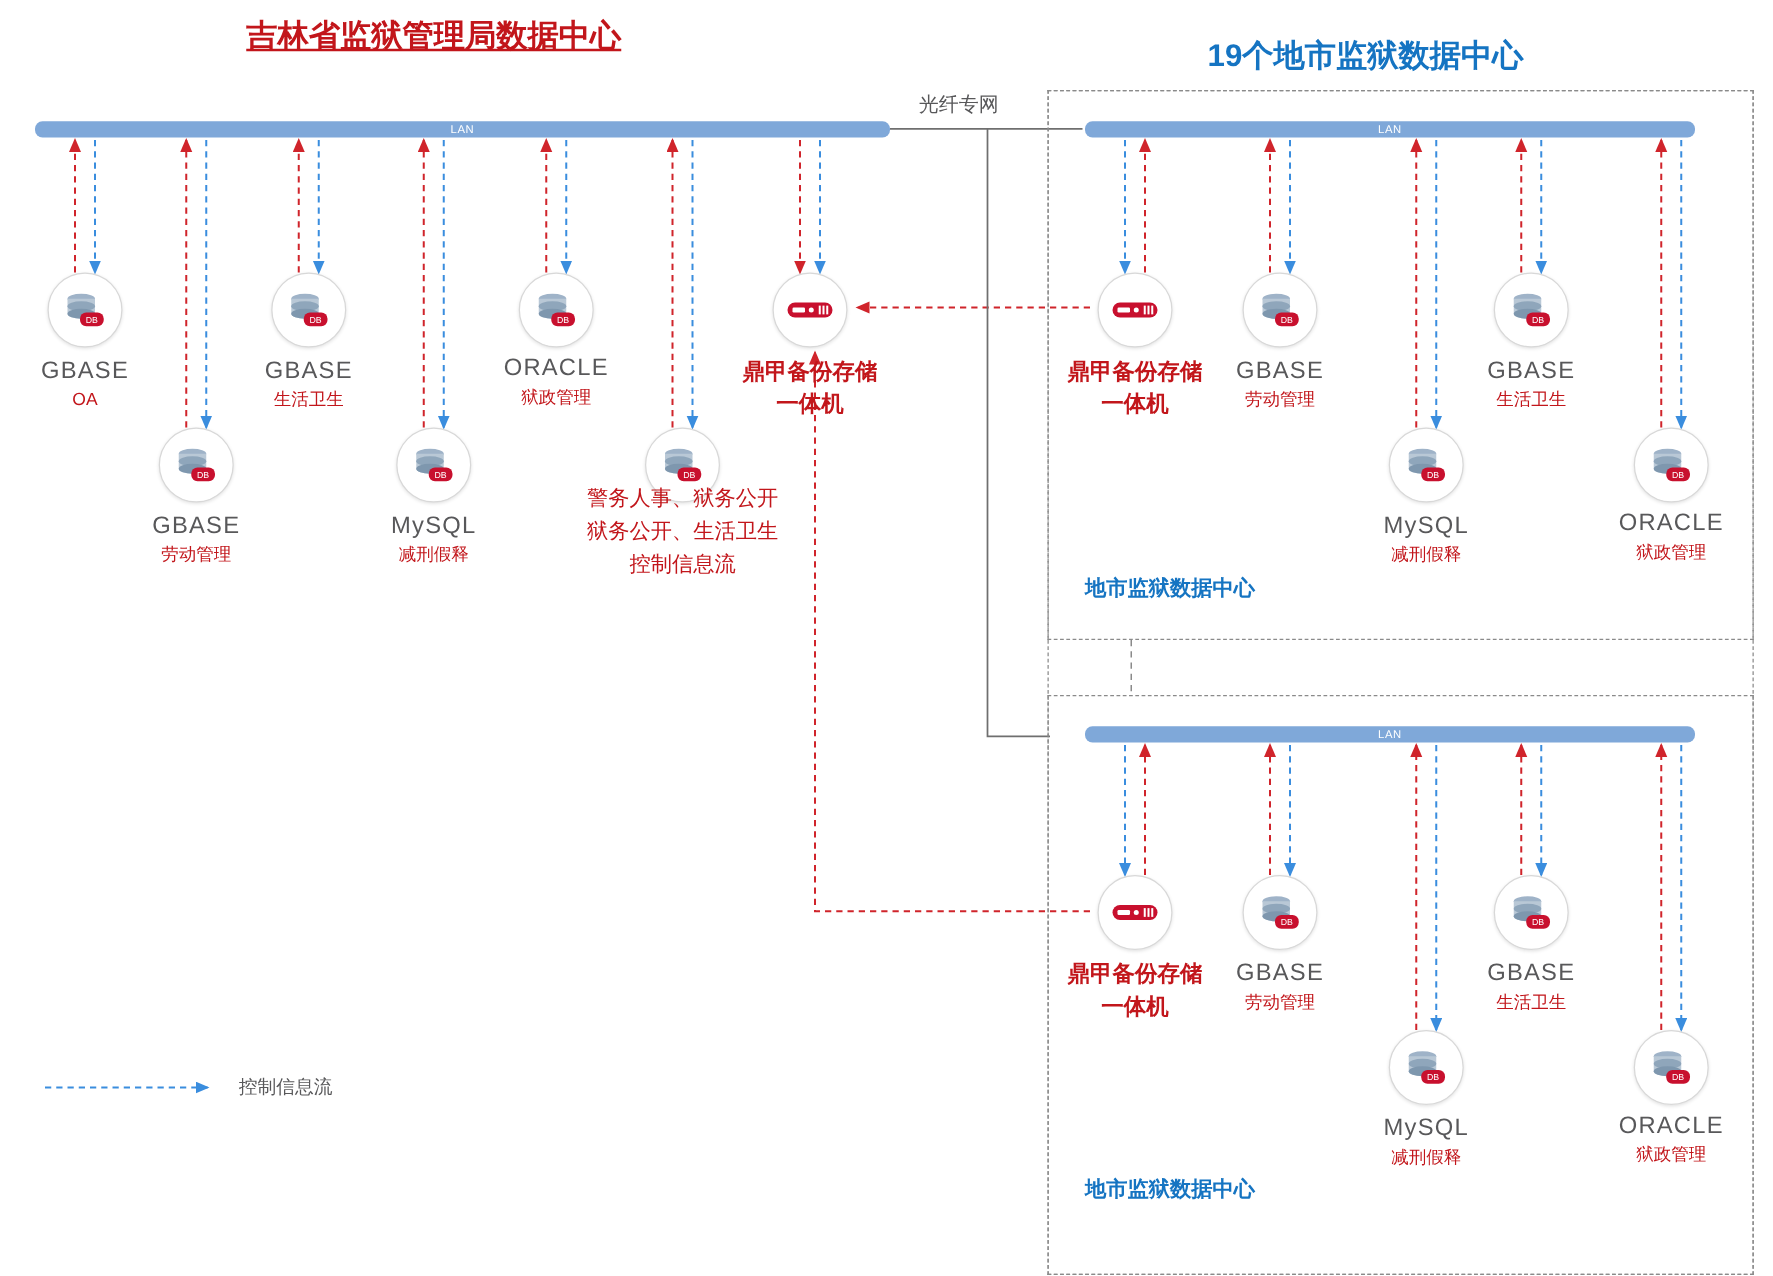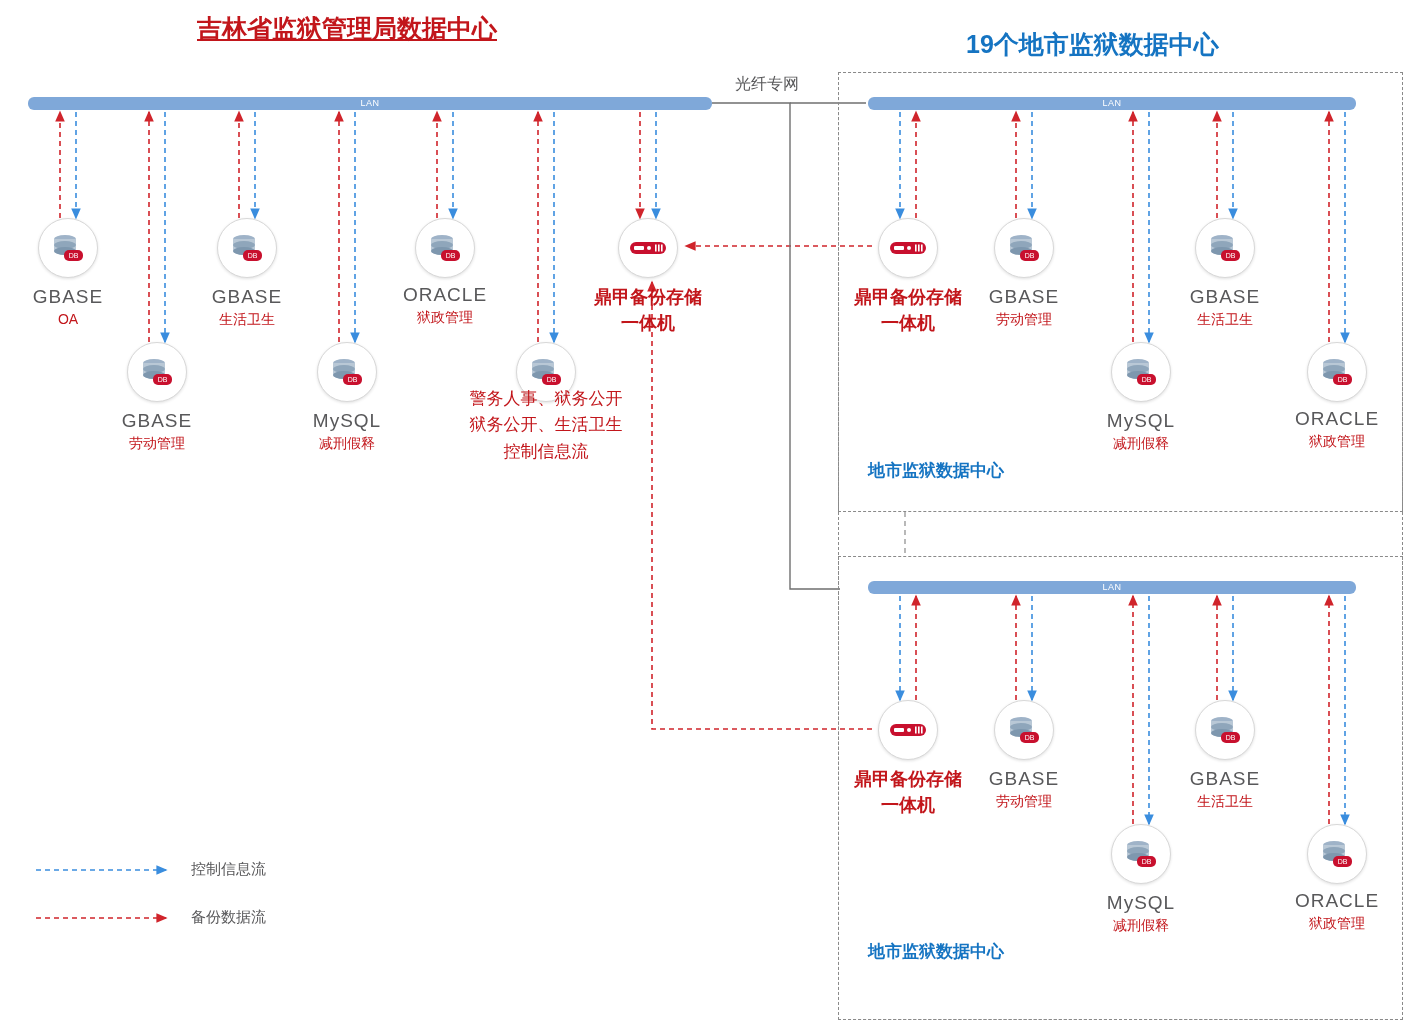--- a/index.html
+++ b/index.html
@@ -435,24 +435,13 @@
     <svg width="145" height="12" style="position:absolute;left:0;top:4px;">
       <defs>
         <marker id="lgBlue" markerWidth="8" markerHeight="8" refX="6" refY="3" orient="auto">
           <path d="M0,0 L7,3 L0,6 z" fill="#3a8dde"></path>
         </marker>
       </defs>
       <path d="M2,6 L132,6" stroke="#3a8dde" stroke-width="1.6" stroke-dasharray="5,4" fill="none" marker-end="url(#lgBlue)"></path>
     </svg>
     <span class="legend-text" style="position:absolute;left:157px;top:0;">控制信息流</span>
   </div>
-  <div style="position:relative;height:30px;margin-top:18px;">
-    <svg width="145" height="12" style="position:absolute;left:0;top:4px;">
-      <defs>
-        <marker id="lgRed" markerWidth="8" markerHeight="8" refX="6" refY="3" orient="auto">
-          <path d="M0,0 L7,3 L0,6 z" fill="#d0242b"></path>
-        </marker>
-      </defs>
-      <path d="M2,6 L132,6" stroke="#d0242b" stroke-width="1.6" stroke-dasharray="5,4" fill="none" marker-end="url(#lgRed)"></path>
-    </svg>
-    <span class="legend-text" style="position:absolute;left:157px;top:0;">备份数据流</span>
-  </div>
 </div>
 
 </body></html>

